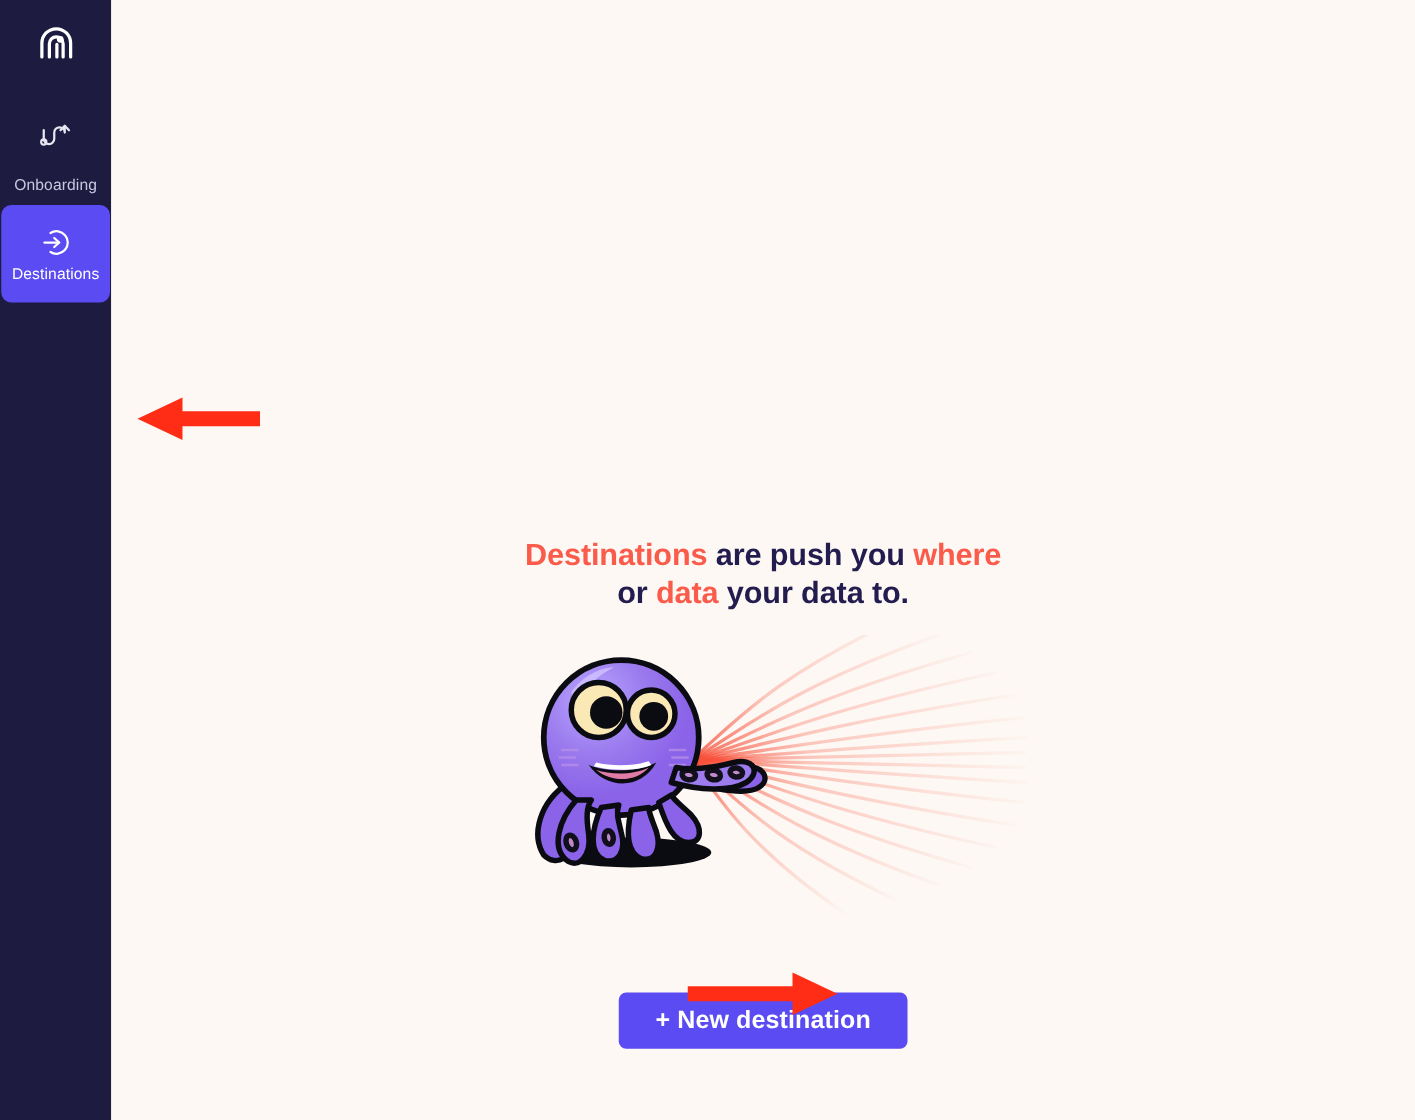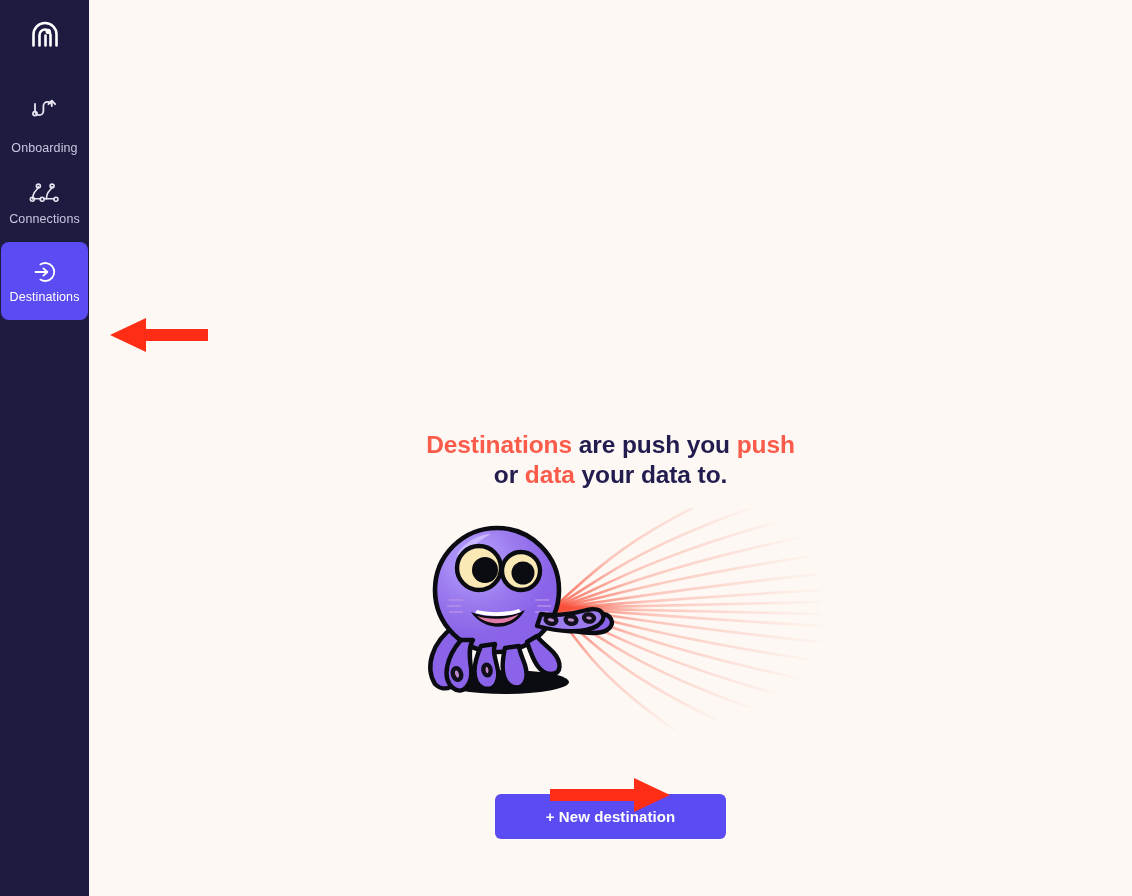--- a/index.html
+++ b/index.html
@@ -69,21 +69,21 @@
   .illustration { position:relative; width:420px; height:240px; margin-top:18px; }
   .illustration svg { position:absolute; left:0; top:0; }
 
   .cta {
     margin-top:46px;
     background:#5A4BF2;
     color:#fff;
     border:none;
     border-radius:6px;
     width:231px; height:45px;
-    font-size:15px;
+    font-size:20px;
     font-weight:bold;
     font-family:"Liberation Sans", sans-serif;
     cursor:pointer;
     letter-spacing:.1px;
   }
 
   
   .annot { position:absolute; pointer-events:none; }
   #arrow-left  { left:108px; top:316px;  width:100px; height:38px; }
   #arrow-right { left:550px; top:776px;  width:122px; height:38px; }
@@ -116,62 +116,41 @@
             <g fill="none" stroke="#E8E6F2" stroke-width="1.8" stroke-linecap="round" stroke-linejoin="round">
               <path d="M6 8 V15 A4.2 4.2 0 0 0 14.4 15 V10 A4.2 4.2 0 0 1 22.8 10 V5"></path>
               <path d="M19.4 8.2 L22.8 4.6 L26.2 8.2"></path>
             </g>
             <circle cx="6" cy="17.6" r="2.1" fill="none" stroke="#E8E6F2" stroke-width="1.7"></circle>
           </svg>
         </span>
         <span class="nav-label">Onboarding</span>
       </div>
 
-      <div class="nav-item" style="margin-top:0;">
-        <span class="nav-icon">
-          <svg width="36" height="26" viewBox="0 0 36 26">
-            <g fill="none" stroke="#E8E6F2" stroke-width="1.7" stroke-linecap="round">
-              <path d="M5 18 C5 9, 11 9, 11 5"></path>
-              <path d="M5 18 H13.5"></path>
-              <path d="M19.5 18 C19.5 9, 25.5 9, 25.5 5"></path>
-              <path d="M19.5 18 H28"></path>
-              <path d="M16.5 18 H19.5"></path>
-            </g>
-            <g fill="none" stroke="#E8E6F2" stroke-width="1.7">
-              <circle cx="11" cy="4.6" r="2.1"></circle>
-              <circle cx="25.5" cy="4.6" r="2.1"></circle>
-              <circle cx="4.6" cy="18.6" r="2.1"></circle>
-              <circle cx="15" cy="18.6" r="2.1"></circle>
-              <circle cx="29.6" cy="18.6" r="2.1"></circle>
-            </g>
-          </svg>
-        </span>
-        <span class="nav-label">Connections</span>
-      </div>
 
 
       <div class="nav-item active">
         <span class="nav-icon">
           <svg width="28" height="26" viewBox="0 0 28 26">
             <path d="M9.4 5.4 A9 9 0 1 1 9.4 20.6" fill="none" stroke="#FFFFFF" stroke-width="1.8" stroke-linecap="round"></path>
             <path d="M4.5 13 H16" fill="none" stroke="#FFFFFF" stroke-width="1.8" stroke-linecap="round"></path>
             <path d="M12.4 9.4 L16.4 13 L12.4 16.6" fill="none" stroke="#FFFFFF" stroke-width="1.8" stroke-linecap="round" stroke-linejoin="round"></path>
           </svg>
         </span>
         <span class="nav-label">Destinations</span>
       </div>
 
     </div>
   </nav>
 
   <main class="main">
     <div class="content">
 
       <h1 class="headline">
-        <span class="hl-accent">Destinations</span><span> are push you </span><span class="hl-accent">push</span><br>
+        <span class="hl-accent">Destinations</span><span> are push you </span><span class="hl-accent">where</span><br>
         <span>or </span><span class="hl-accent">data</span><span> your data to.</span>
       </h1>
 
       <div class="illustration">
         <svg width="420" height="240" viewBox="0 0 420 240">
           <defs>
             <radialGradient id="headShine" cx="32%" cy="26%" r="62%">
               <stop offset="0%" stop-color="#B9A6FF"></stop>
               <stop offset="55%" stop-color="#9B7BEE"></stop>
               <stop offset="100%" stop-color="#8A63E8"></stop>

